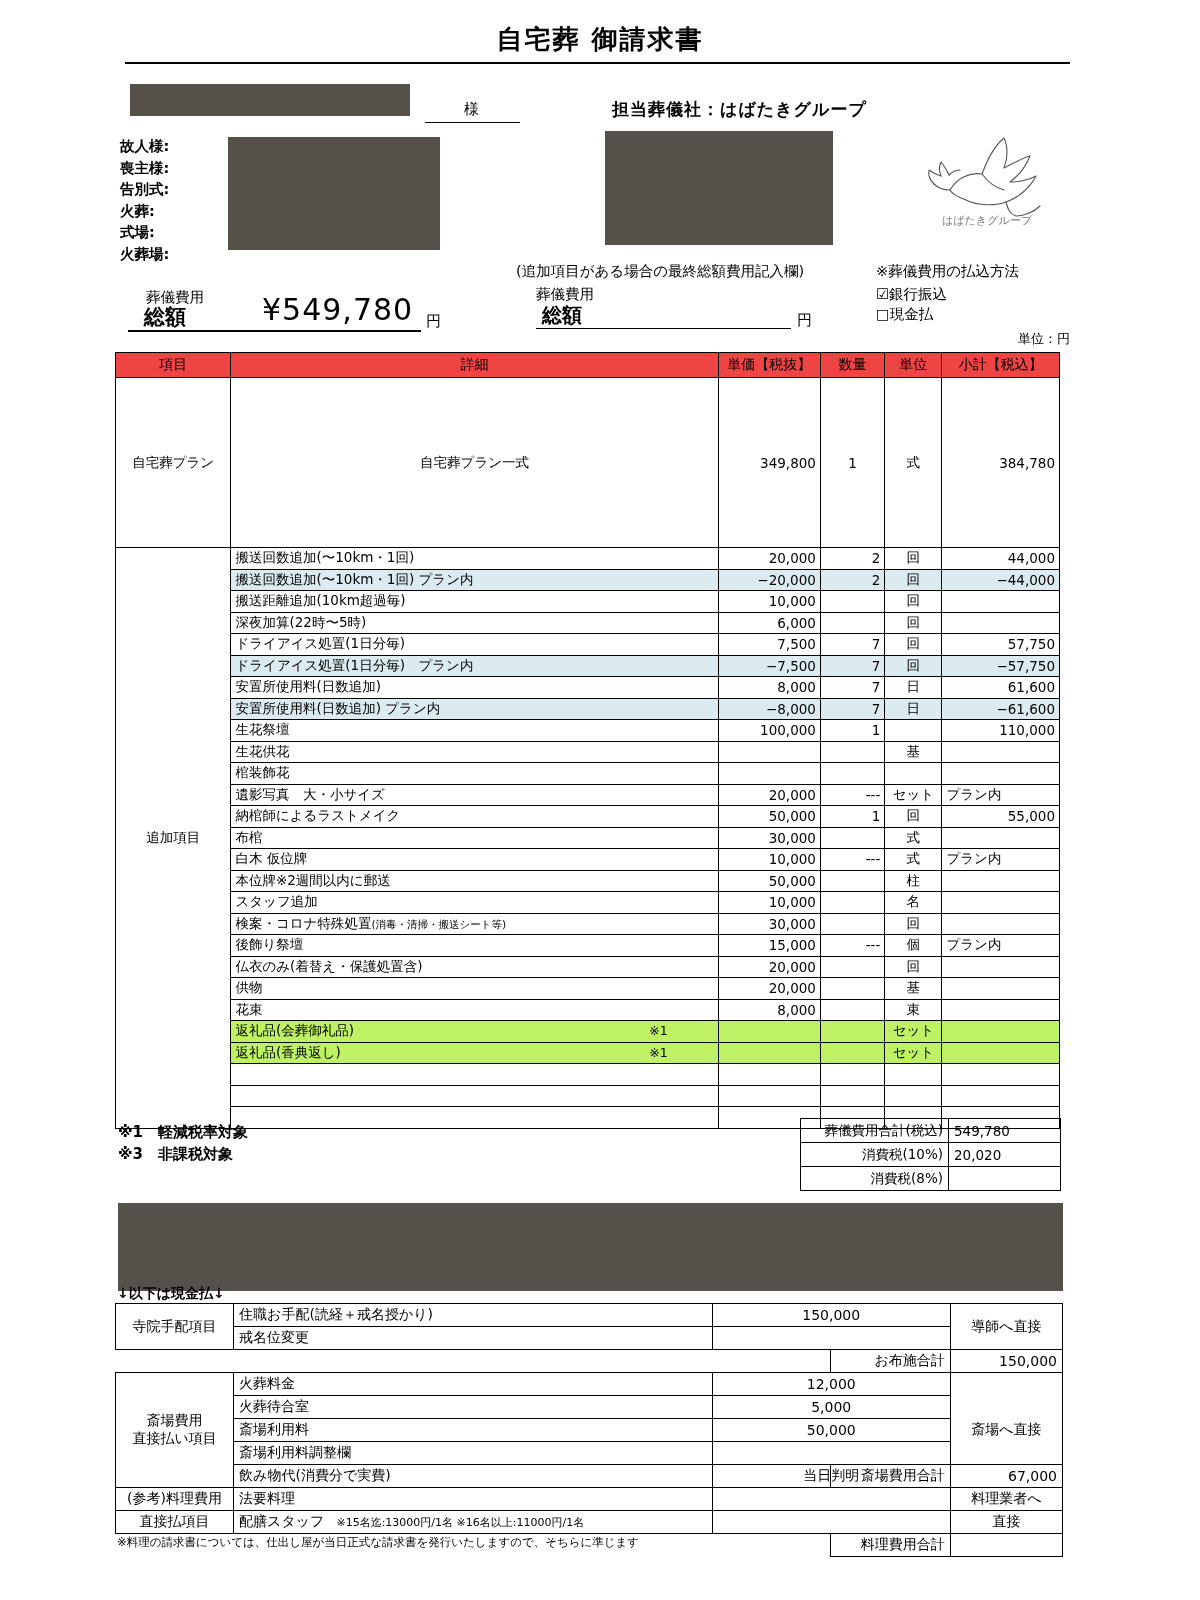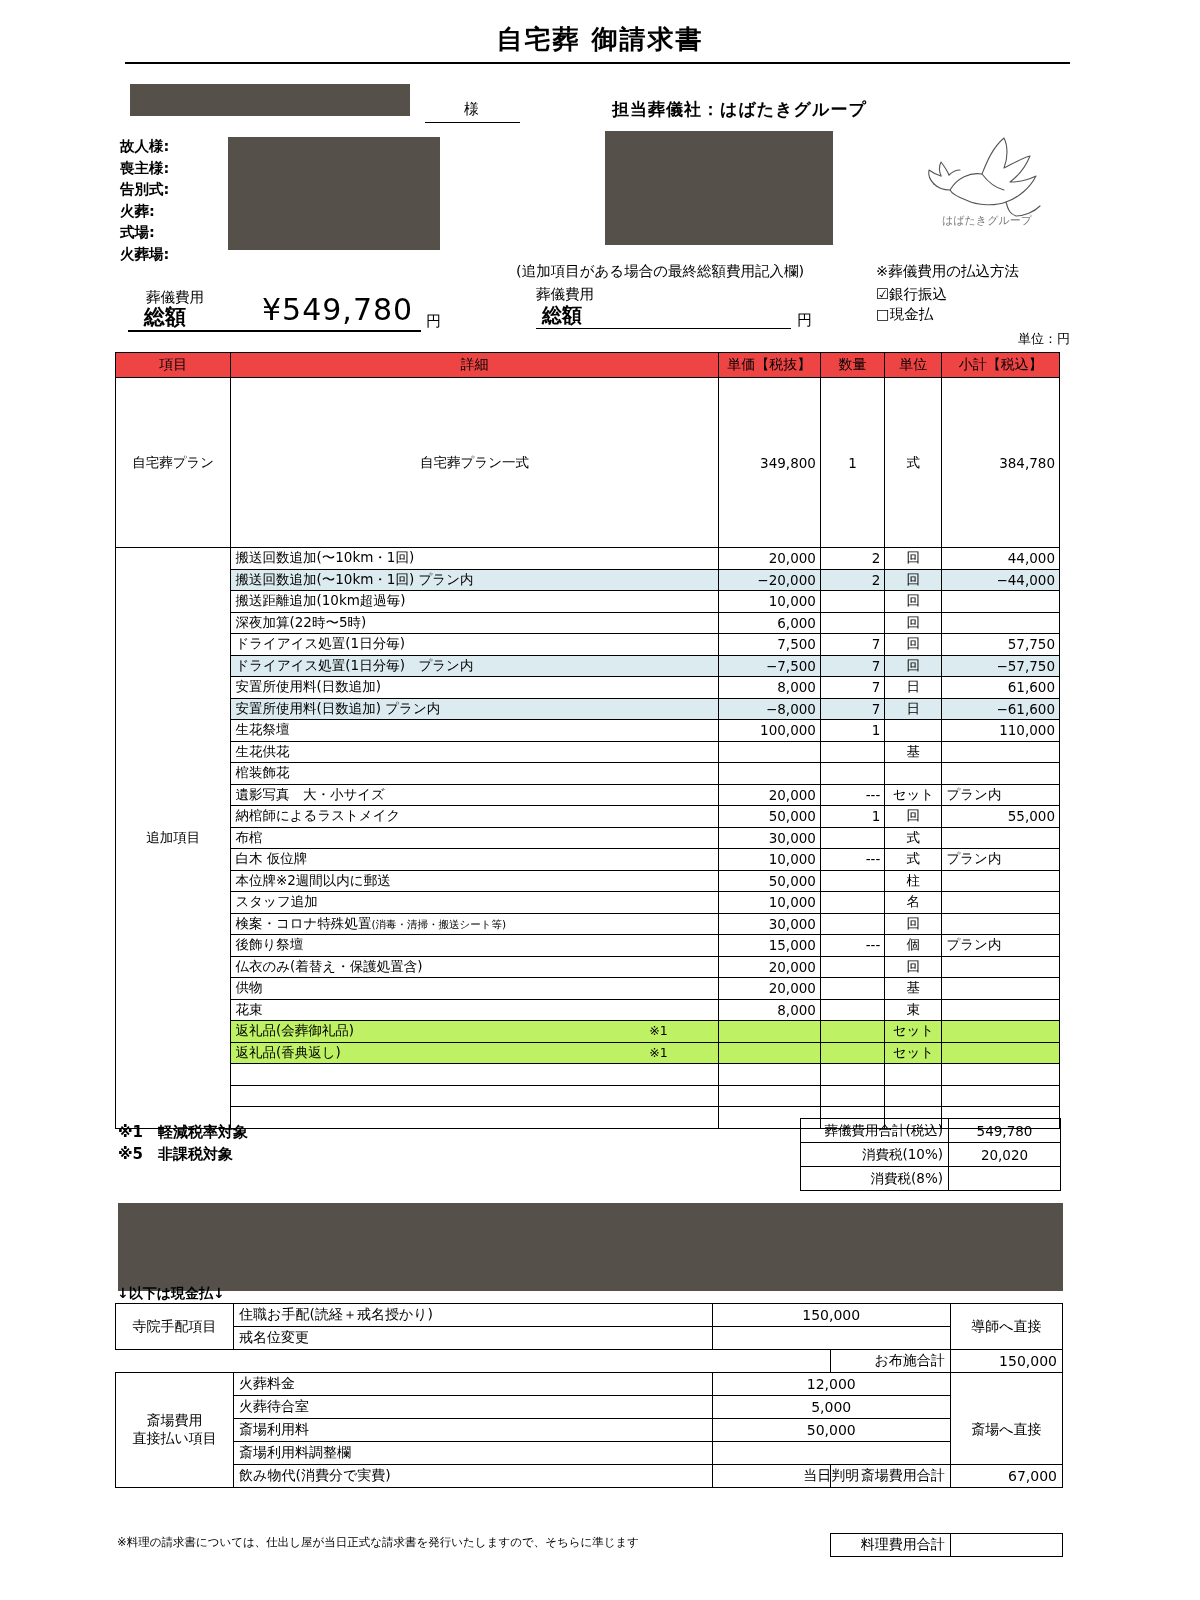--- a/index.html
+++ b/index.html
@@ -112,21 +112,21 @@
   .fn2 { position: absolute; left: 118px; top: 1145px; font-size: 15px; font-weight: bold; }
 
   .tottable {
     position: absolute; left: 800px; top: 1118px; width: 260px;
     border-collapse: collapse; table-layout: fixed;
   }
   .tottable td {
     border: 1px solid #000; font-size: 13.5px; height: 24px; padding: 0 5px;
   }
   .tottable .lab { width: 148px; text-align: right; }
-  .tottable .val { width: 112px; text-align: center; }
+  .tottable .val { width: 112px; text-align: left; }
 
   
   .darkbar { position: absolute; left: 118px; top: 1203px; width: 945px; height: 88px; }
 
   .cash-head { position: absolute; left: 117px; top: 1285px; font-size: 14px; font-weight: bold; }
 
   
   .btable {
     position: absolute; left: 115px; width: 948px;
     border-collapse: collapse; table-layout: fixed;
@@ -431,21 +431,21 @@
           <td class="c-detail"><span></span></td>
           <td class="c-price"></td>
           <td class="c-qty"></td>
           <td class="c-unit"></td>
           <td class="c-sub"></td>
         </tr>
       </tbody>
   </table>
 
   <div class="fn1">※1　軽減税率対象</div>
-  <div class="fn2">※5　非課税対象</div>
+  <div class="fn2">※3　非課税対象</div>
 
   <table class="tottable">
     <tbody id="totals-body">
         <tr>
           <td class="lab">葬儀費用合計(税込)</td>
           <td class="val">549,780</td>
         </tr>
         <tr>
           <td class="lab">消費税(10%)</td>
           <td class="val">20,020</td>
@@ -517,20 +517,38 @@
   <table class="btable t-hall-sum">
     <tbody>
       <tr>
         <td class="noborder" style="width:714px"></td>
         <td class="b-tot-lab" style="width:120px">斎場費用合計</td>
         <td class="b-tot-val" style="width:112px">67,000</td>
       </tr>
     </tbody>
   </table>
 
+  <table class="btable t-food">
+    <tbody>
+      <tr>
+        <td class="b-cat">(参考)料理費用</td>
+        <td class="b-name">法要料理</td>
+        <td class="b-amt"></td>
+        <td class="b-dest">料理業者へ</td>
+      </tr>
+      <tr>
+        <td class="b-cat">直接払項目</td>
+        <td class="b-name">
+          <span>配膳スタッフ</span><span class="staff-note">※15名迄:13000円/1名 ※16名以上:11000円/1名</span>
+        </td>
+        <td class="b-amt"></td>
+        <td class="b-dest">直接</td>
+      </tr>
+    </tbody>
+  </table>
   <table class="btable t-food-sum">
     <tbody>
       <tr>
         <td class="noborder" style="width:714px"></td>
         <td class="b-tot-lab" style="width:120px">料理費用合計</td>
         <td class="b-tot-val" style="width:112px"></td>
       </tr>
     </tbody>
   </table>
 

